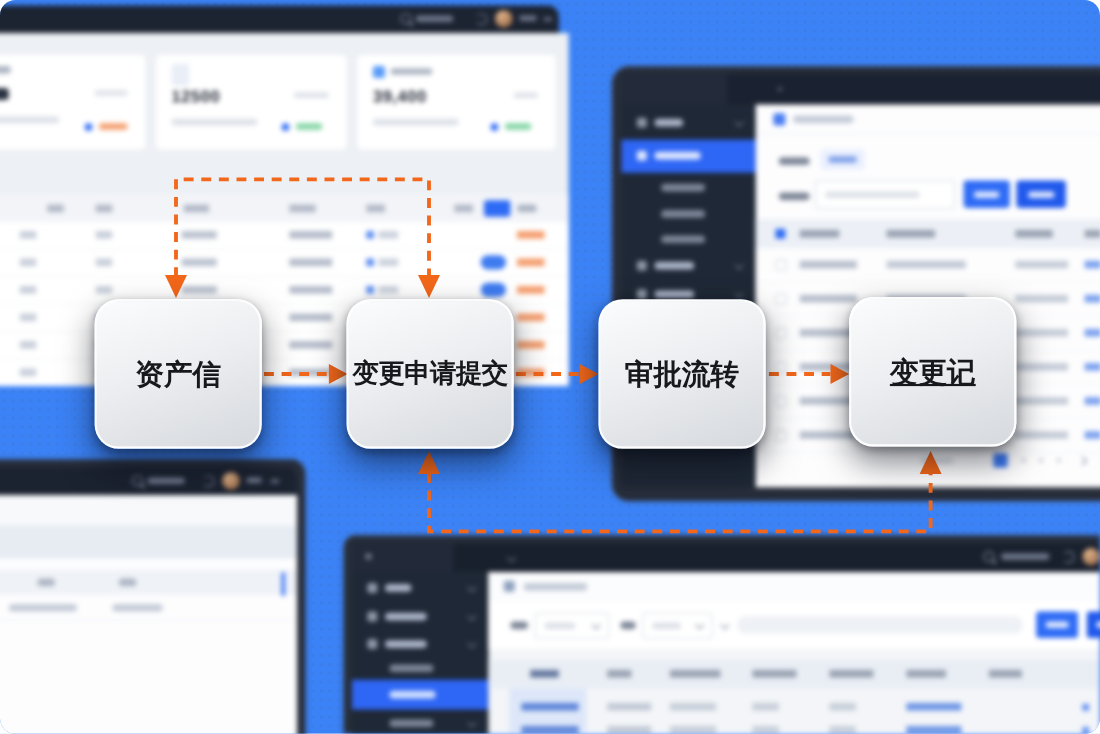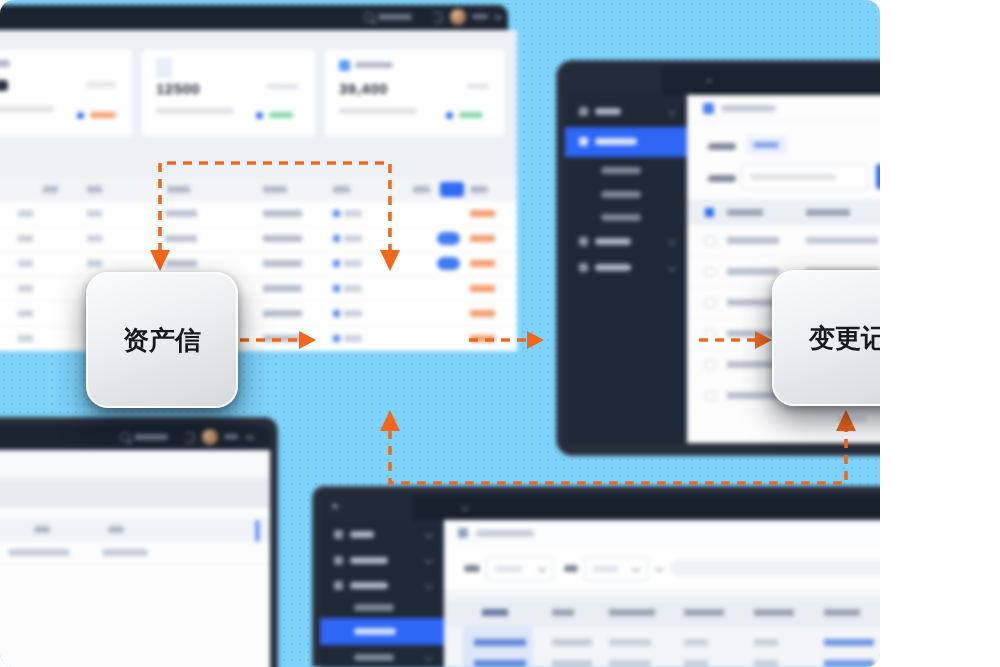--- a/index.html
+++ b/index.html
@@ -1,16 +1,16 @@
 <!DOCTYPE html>
 <html><head>
 <meta charset="utf-8">
 <style>
   html,body{margin:0;padding:0;background:#ffffff;font-family:"Liberation Sans","DejaVu Sans",sans-serif;}
-  #stage{position:relative;width:880px;height:667px;overflow:hidden;border-radius:14px;background:#7dd3fc;}
+  #stage{position:relative;width:1000px;height:667px;overflow:hidden;border-radius:14px;background:#3b82f6;}
   .dots{position:absolute;inset:0;background-image:radial-gradient(circle,#4a5468 1px,transparent 1.4px);background-size:8px 8px;opacity:.14;}
   .blur{filter:blur(2.3px);}
   .abs{position:absolute;}
   .bar{position:absolute;height:7px;border-radius:3.5px;background:#c5ccd8;}
   .bar.d{background:#aeb6c4;}
   .bar.lt{background:#dde1e8;}
   .bar.dk{background:#7e8798;}
   .bar.wt{background:#aab4c8;}
   .bar.bl{background:#7fa0e8;}
   .bar.gn{background:#84d6a6;}
@@ -316,17 +316,25 @@
       <polygon points="150,250 170,250 160,271"></polygon>
       <polygon points="380,250 400,250 390,271"></polygon>
       <polygon points="380,431 400,431 390,410"></polygon>
       <polygon points="836,431 856,431 846,410"></polygon>
     </g>
   </svg>
 
   <div class="flow-box fs26" style="left:86px;">
     <span>资产信</span>
   </div>
-  <div class="flow-box fs26" style="left:772px;top:270px;">
+  <div class="flow-box fs24" style="left:315px;">
+    <span>变更申请提交</span>
+    <span></span>
+  </div>
+  <div class="flow-box fs26" style="left:544px;">
+    <span>审批流转</span>
+    <span></span>
+  </div>
+  <div class="flow-box fs26" style="left:772px;top:270px;text-decoration:underline;">
     <span>变更记</span>
   </div>
 
 </div>
 
 </body></html>

